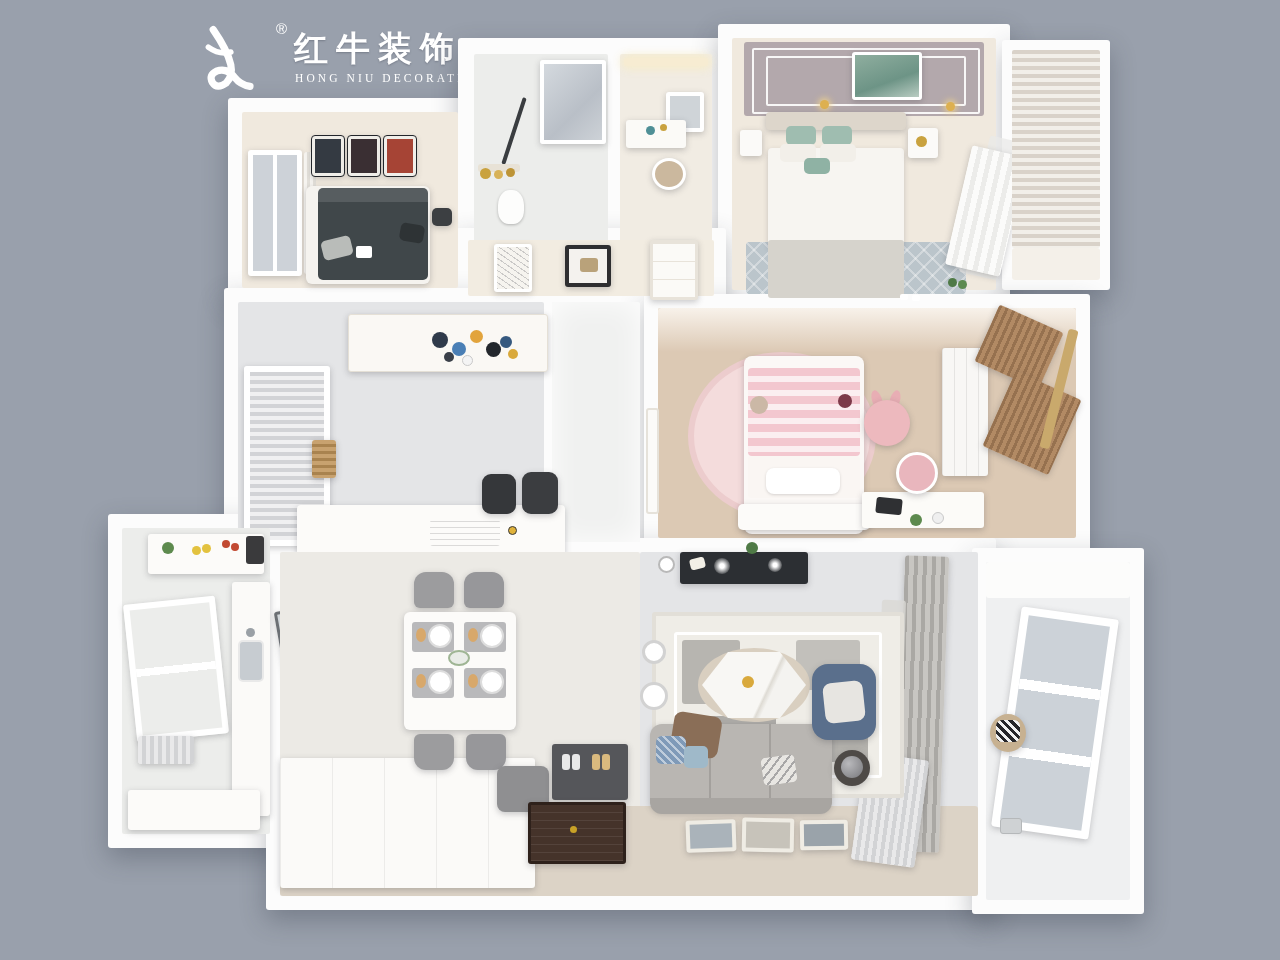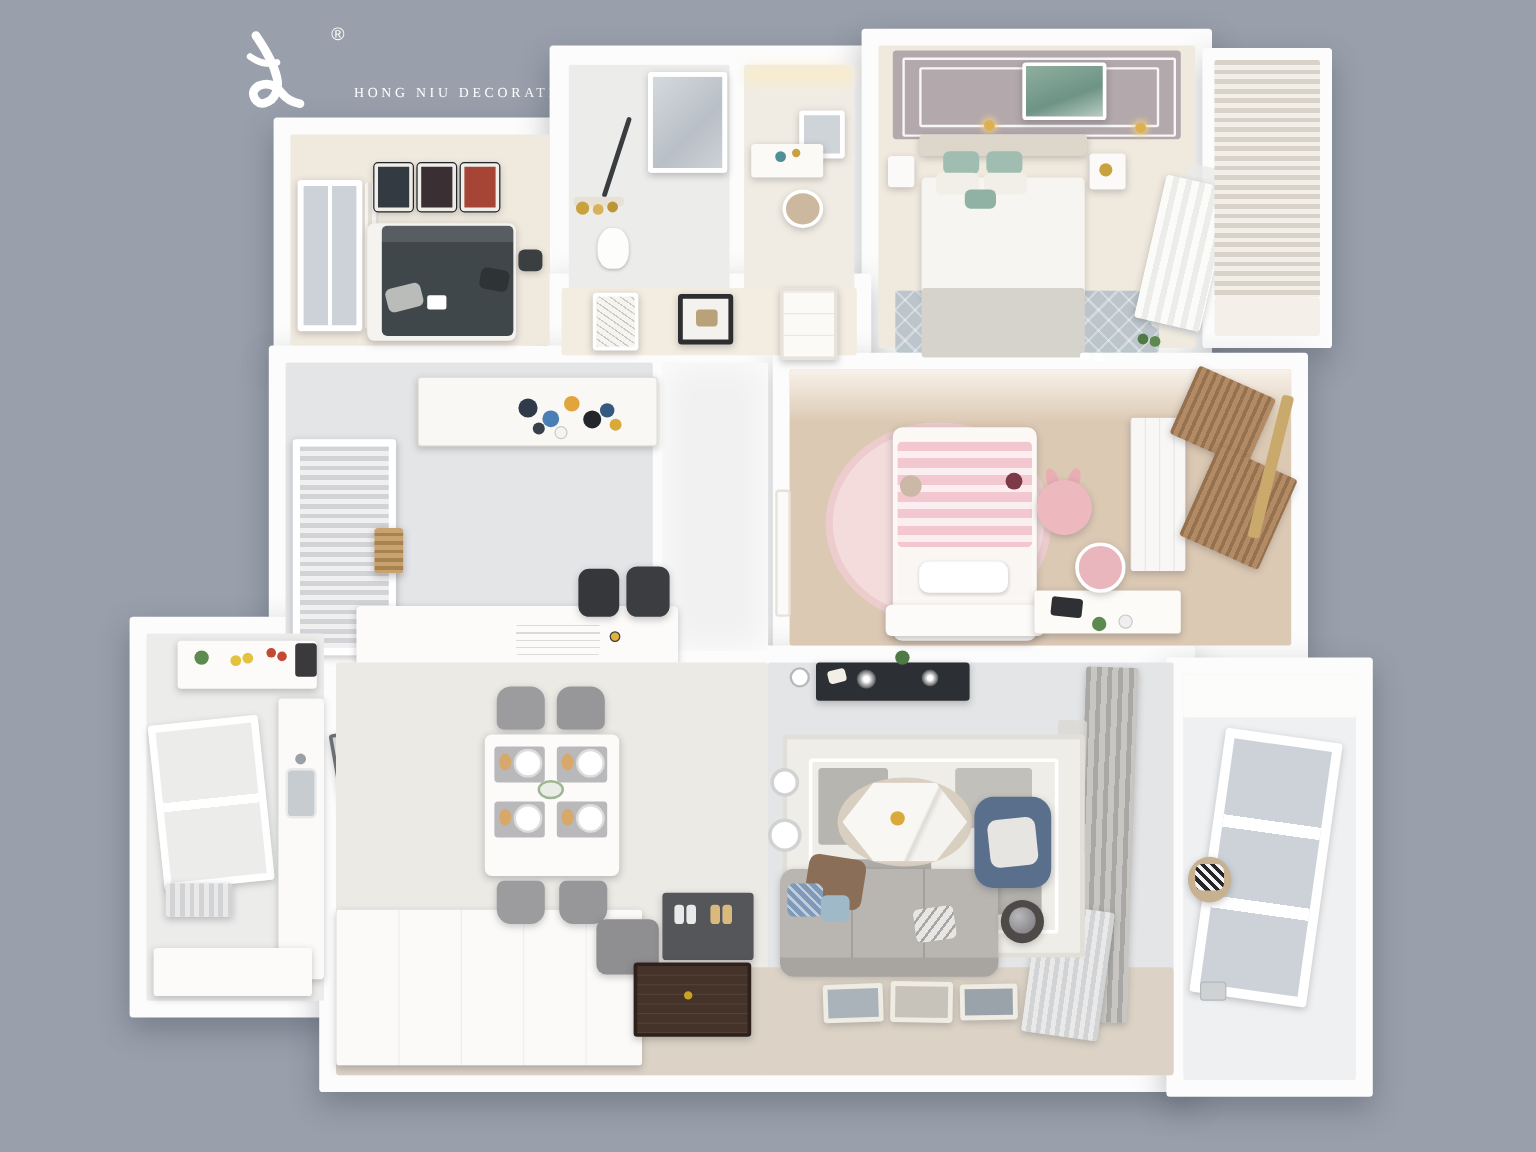--- a/index.html
+++ b/index.html
@@ -29,20 +29,21 @@
 <body>
 
 <div id="scene">
 
   <div id="logo">
     <svg width="80" height="80" viewBox="0 0 100 100" style="position:absolute;left:0;top:2px;">
       <path d="M14 12 Q32 38 36 56 Q39 70 30 79 Q19 87 13 78 Q8 69 18 64 Q31 59 41 72 Q48 81 60 83" fill="none" stroke="#fff" stroke-width="9" stroke-linecap="round"></path>
       <path d="M8 34 Q22 44 36 40" fill="none" stroke="#fff" stroke-width="7" stroke-linecap="round"></path>
     </svg>
     <span class="reg">®</span>
+    <div class="zh">红牛装饰</div>
     <div class="en">HONG NIU DECORATION</div>
   </div>
 
   <div class="block" style="left:228px;top:98px;width:244px;height:200px;"></div>
   <div class="block" style="left:458px;top:38px;width:266px;height:252px;"></div>
   <div class="block" style="left:718px;top:24px;width:292px;height:282px;"></div>
   <div class="block" style="left:1002px;top:40px;width:108px;height:250px;"></div>
   <div class="block" style="left:456px;top:228px;width:270px;height:80px;"></div>
   <div class="block" style="left:224px;top:288px;width:424px;height:268px;"></div>
   <div class="block" style="left:644px;top:294px;width:446px;height:258px;"></div>

